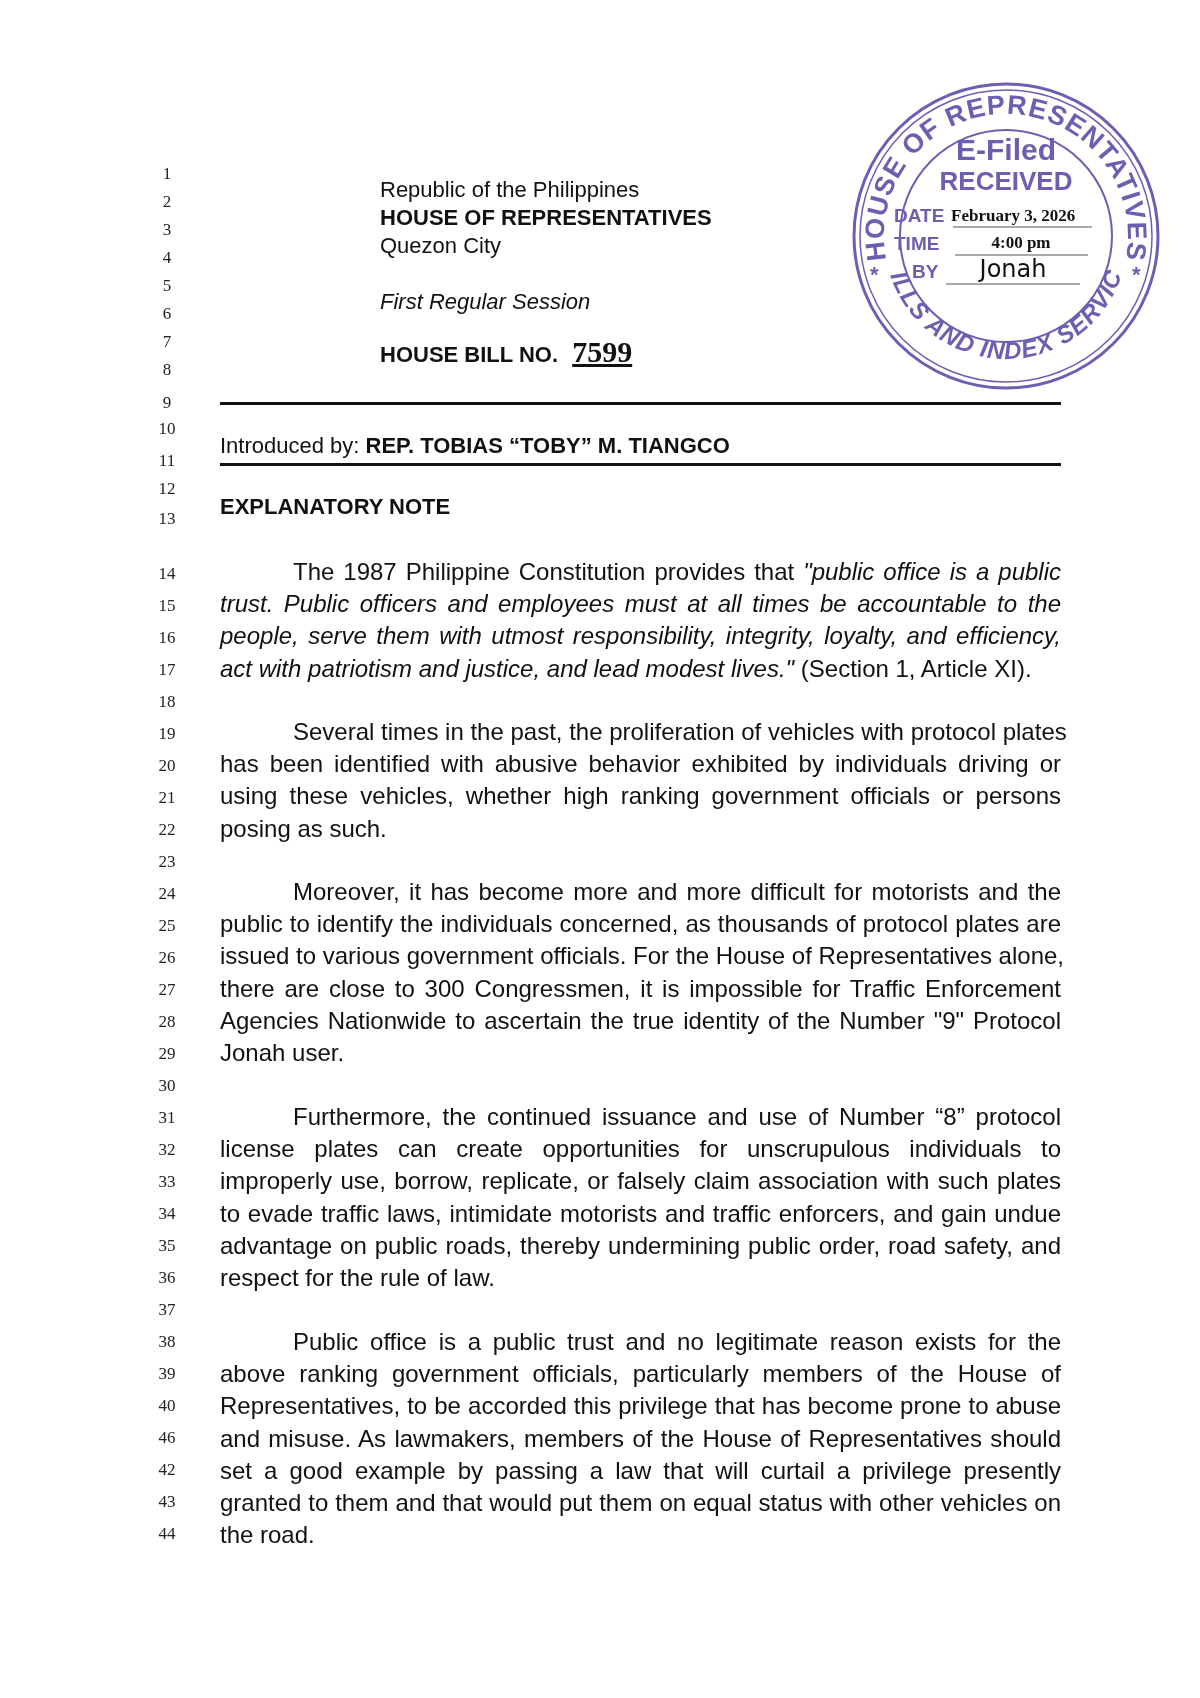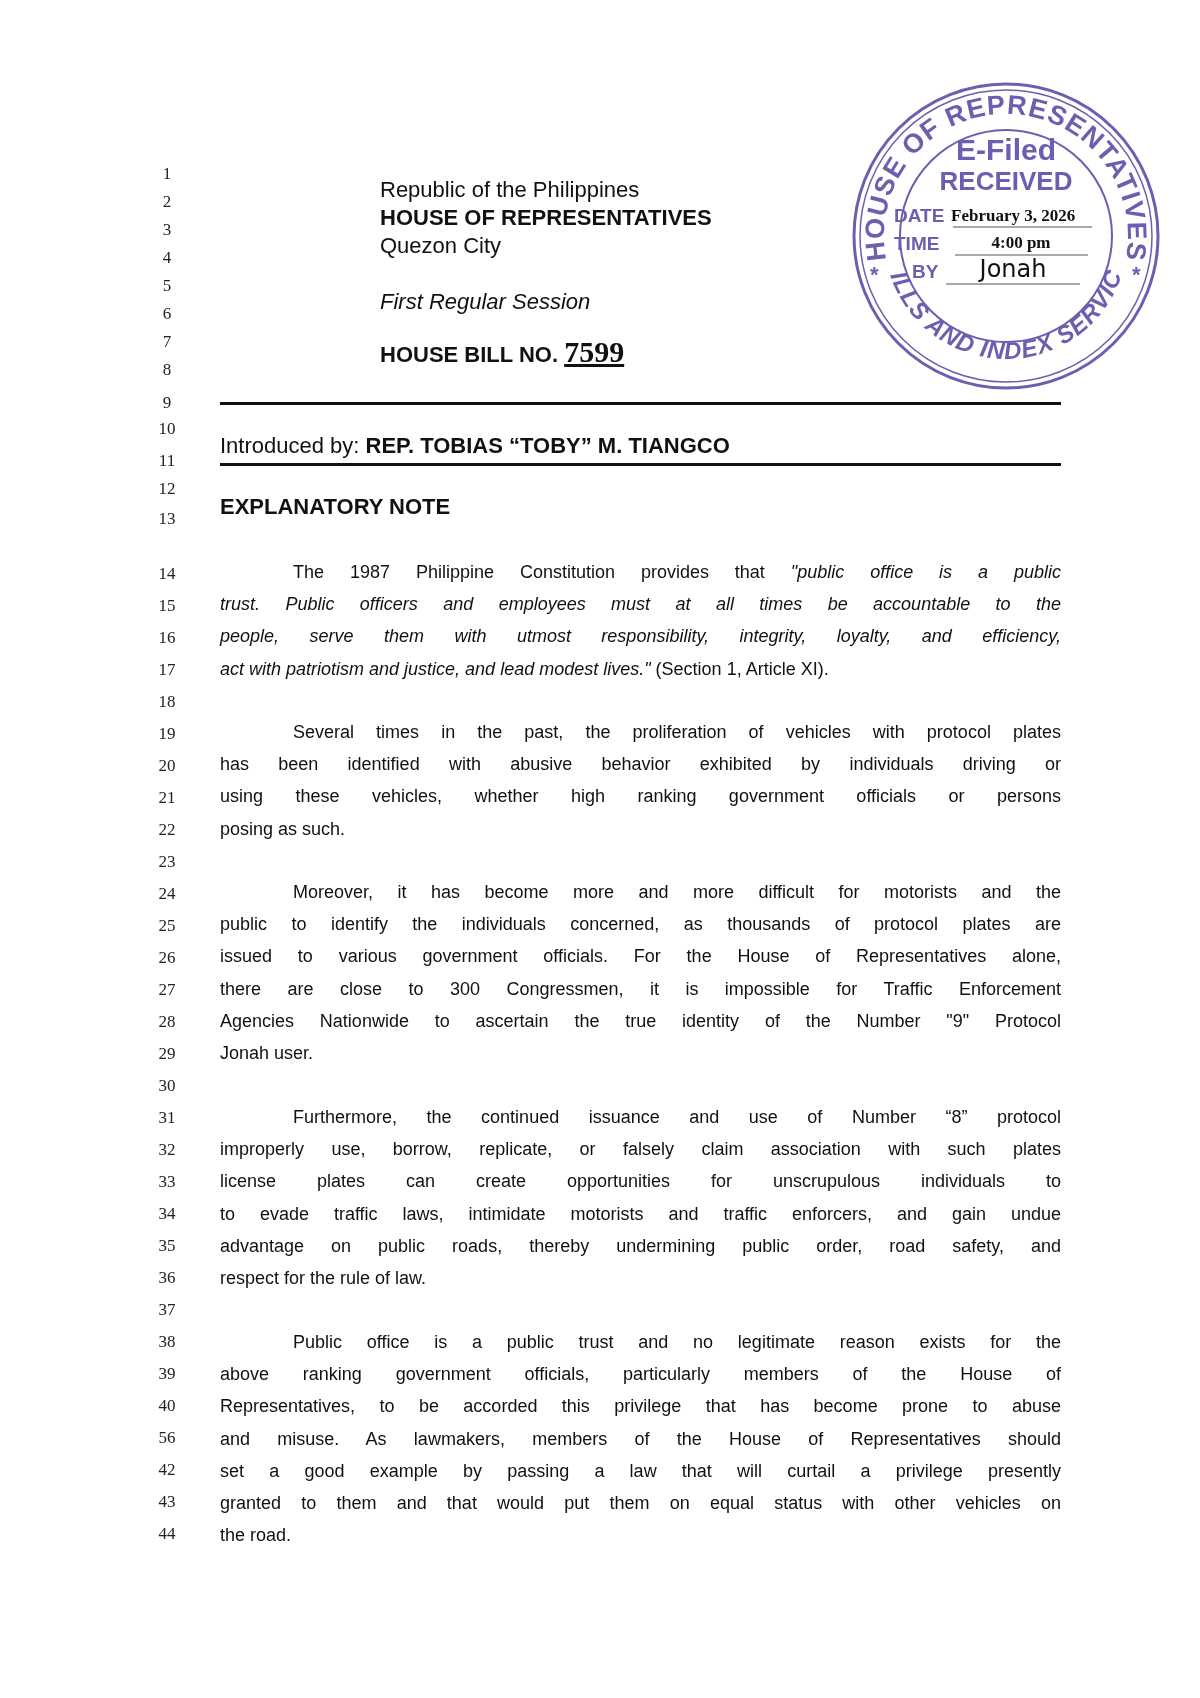--- a/index.html
+++ b/index.html
@@ -3,25 +3,25 @@
 <meta charset="utf-8">
 <style>
   html, body { margin:0; padding:0; background:#ffffff; }
   body { width:1200px; height:1698px; position:relative; overflow:hidden; font-family:"Liberation Sans", sans-serif; color:#111; }
   .page { position:absolute; left:0; top:0; width:1200px; height:1698px; }
   .ln { position:absolute; left:152px; width:30px; text-align:center; font-family:"Liberation Serif", serif; font-size:17px; color:#222; }
   .hdr { position:absolute; left:380px; width:520px; font-size:22px; line-height:28px; }
   .b { font-weight:bold; }
   .i { font-style:italic; }
   .rule { position:absolute; left:220px; width:841px; height:3px; background:#111; }
-  .para { position:absolute; left:220px; width:841px; font-size:18px; line-height:32.2px; text-align:justify; }
+  .para { position:absolute; left:220px; width:841px; font-size:24px; line-height:32.2px; text-align:justify; }
   .para .line { display:block; height:32.2px; text-align:justify; text-align-last:justify; white-space:nowrap; overflow:visible; }
   .para .line.last { text-align-last:left; }
   .indent { padding-left:73px; }
-  .billno { font-family:"Liberation Serif", serif; font-weight:bold; font-size:30px; text-decoration:underline; }
+  .billno { font-family:"Liberation Serif", serif; font-weight:bold; font-size:30px; text-decoration:underline; margin-left:8px; }
   .stamp { position:absolute; left:848px; top:78px; width:316px; height:316px; }
   .stamp-text { fill:#6a5fb0; font-family:"Liberation Sans", sans-serif; font-weight:bold; }
 </style>
 </head>
 <body>
 
 <div class="page">
 
   <div>
     <div class="ln" style="top:164px">1</div>
@@ -57,21 +57,21 @@
     <div class="ln" style="top:1108px">31</div>
     <div class="ln" style="top:1140px">32</div>
     <div class="ln" style="top:1172px">33</div>
     <div class="ln" style="top:1204px">34</div>
     <div class="ln" style="top:1236px">35</div>
     <div class="ln" style="top:1268px">36</div>
     <div class="ln" style="top:1300px">37</div>
     <div class="ln" style="top:1332px">38</div>
     <div class="ln" style="top:1364px">39</div>
     <div class="ln" style="top:1396px">40</div>
-    <div class="ln" style="top:1428px">56</div>
+    <div class="ln" style="top:1428px">46</div>
     <div class="ln" style="top:1460px">42</div>
     <div class="ln" style="top:1492px">43</div>
     <div class="ln" style="top:1524px">44</div>
   </div>
 
   <div class="hdr" style="top:176px">Republic of the Philippines</div>
   <div class="hdr b" style="top:204px">HOUSE OF REPRESENTATIVES</div>
   <div class="hdr" style="top:232px">Quezon City</div>
   <div class="hdr i" style="top:288px">First Regular Session</div>
   <div class="hdr" style="top:338px">
@@ -108,22 +108,22 @@
     <span class="line indent">Moreover, it has become more and more difficult for motorists and the</span>
     <span class="line">public to identify the individuals concerned, as thousands of protocol plates are</span>
     <span class="line">issued to various government officials. For the House of Representatives alone,</span>
     <span class="line">there are close to 300 Congressmen, it is impossible for Traffic Enforcement</span>
     <span class="line">Agencies Nationwide to ascertain the true identity of the Number "9" Protocol</span>
     <span class="line last">Jonah user.</span>
   </div>
 
   <div class="para" style="top:1101px">
     <span class="line indent">Furthermore, the continued issuance and use of Number “8” protocol</span>
+    <span class="line">license plates can create opportunities for unscrupulous individuals to</span>
     <span class="line">improperly use, borrow, replicate, or falsely claim association with such plates</span>
-    <span class="line">license plates can create opportunities for unscrupulous individuals to</span>
     <span class="line">to evade traffic laws, intimidate motorists and traffic enforcers, and gain undue</span>
     <span class="line">advantage on public roads, thereby undermining public order, road safety, and</span>
     <span class="line last">respect for the rule of law.</span>
   </div>
 
   <div class="para" style="top:1326px">
     <span class="line indent">Public office is a public trust and no legitimate reason exists for the</span>
     <span class="line">above ranking government officials, particularly members of the House of</span>
     <span class="line">Representatives, to be accorded this privilege that has become prone to abuse</span>
     <span class="line">and misuse. As lawmakers, members of the House of Representatives should</span>

